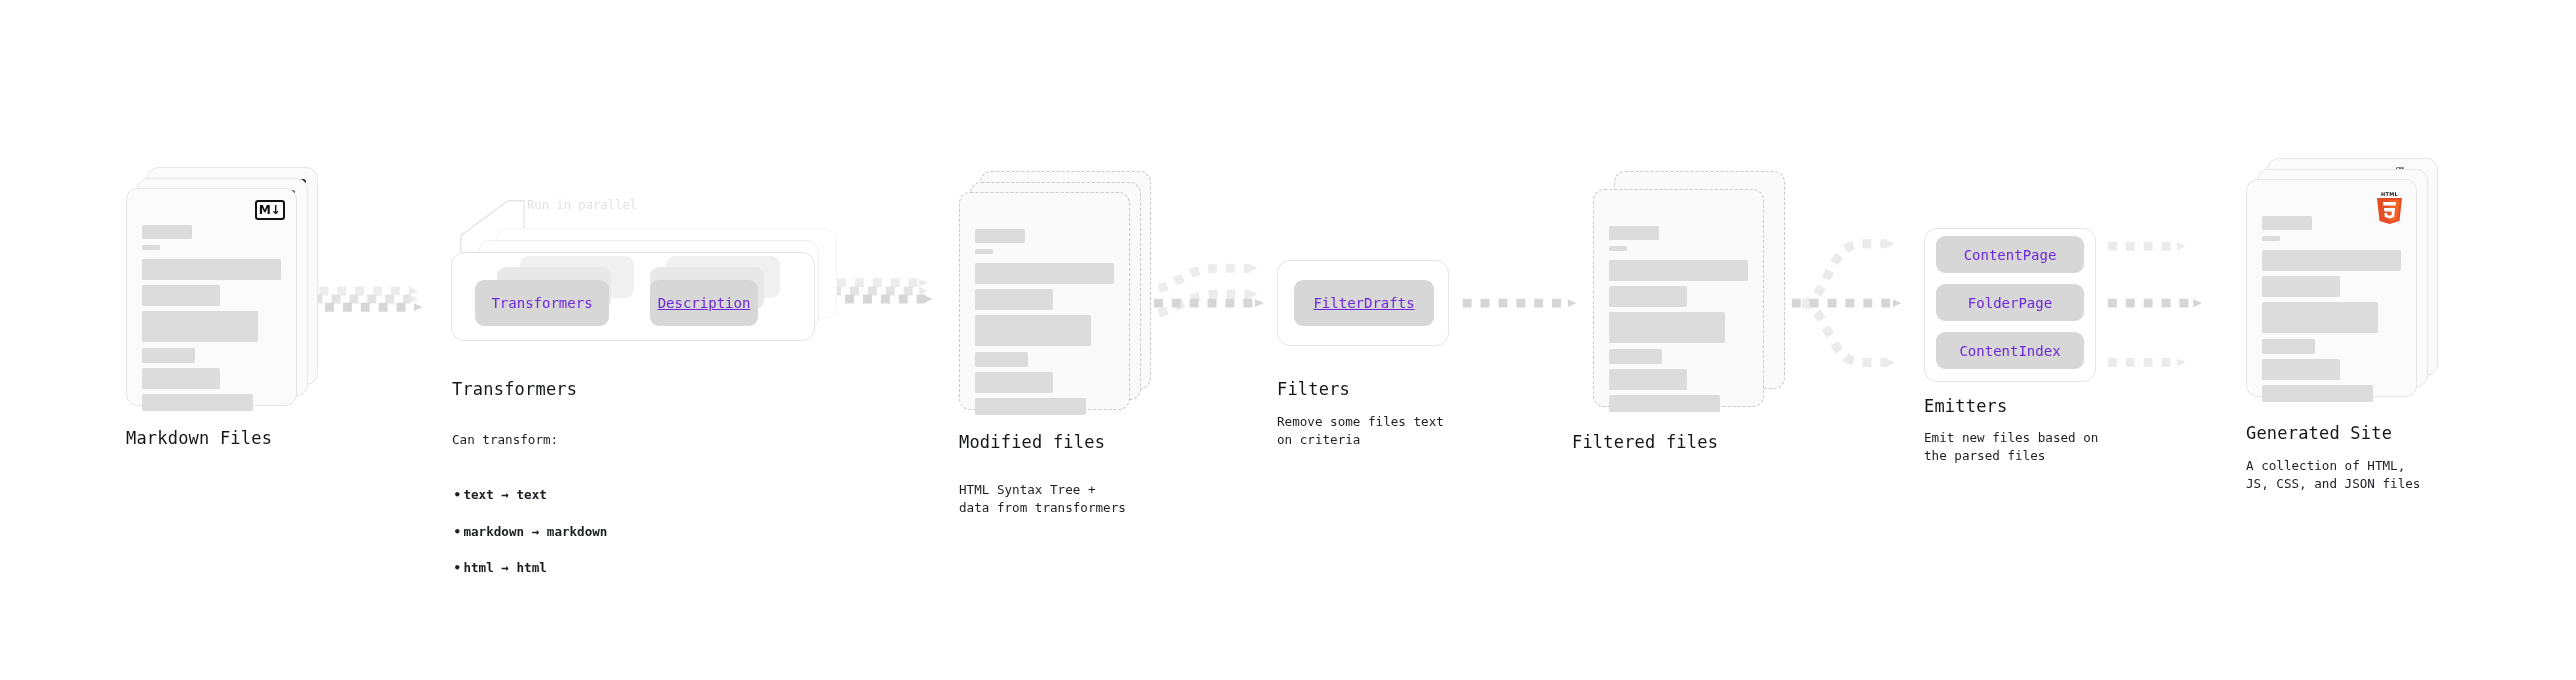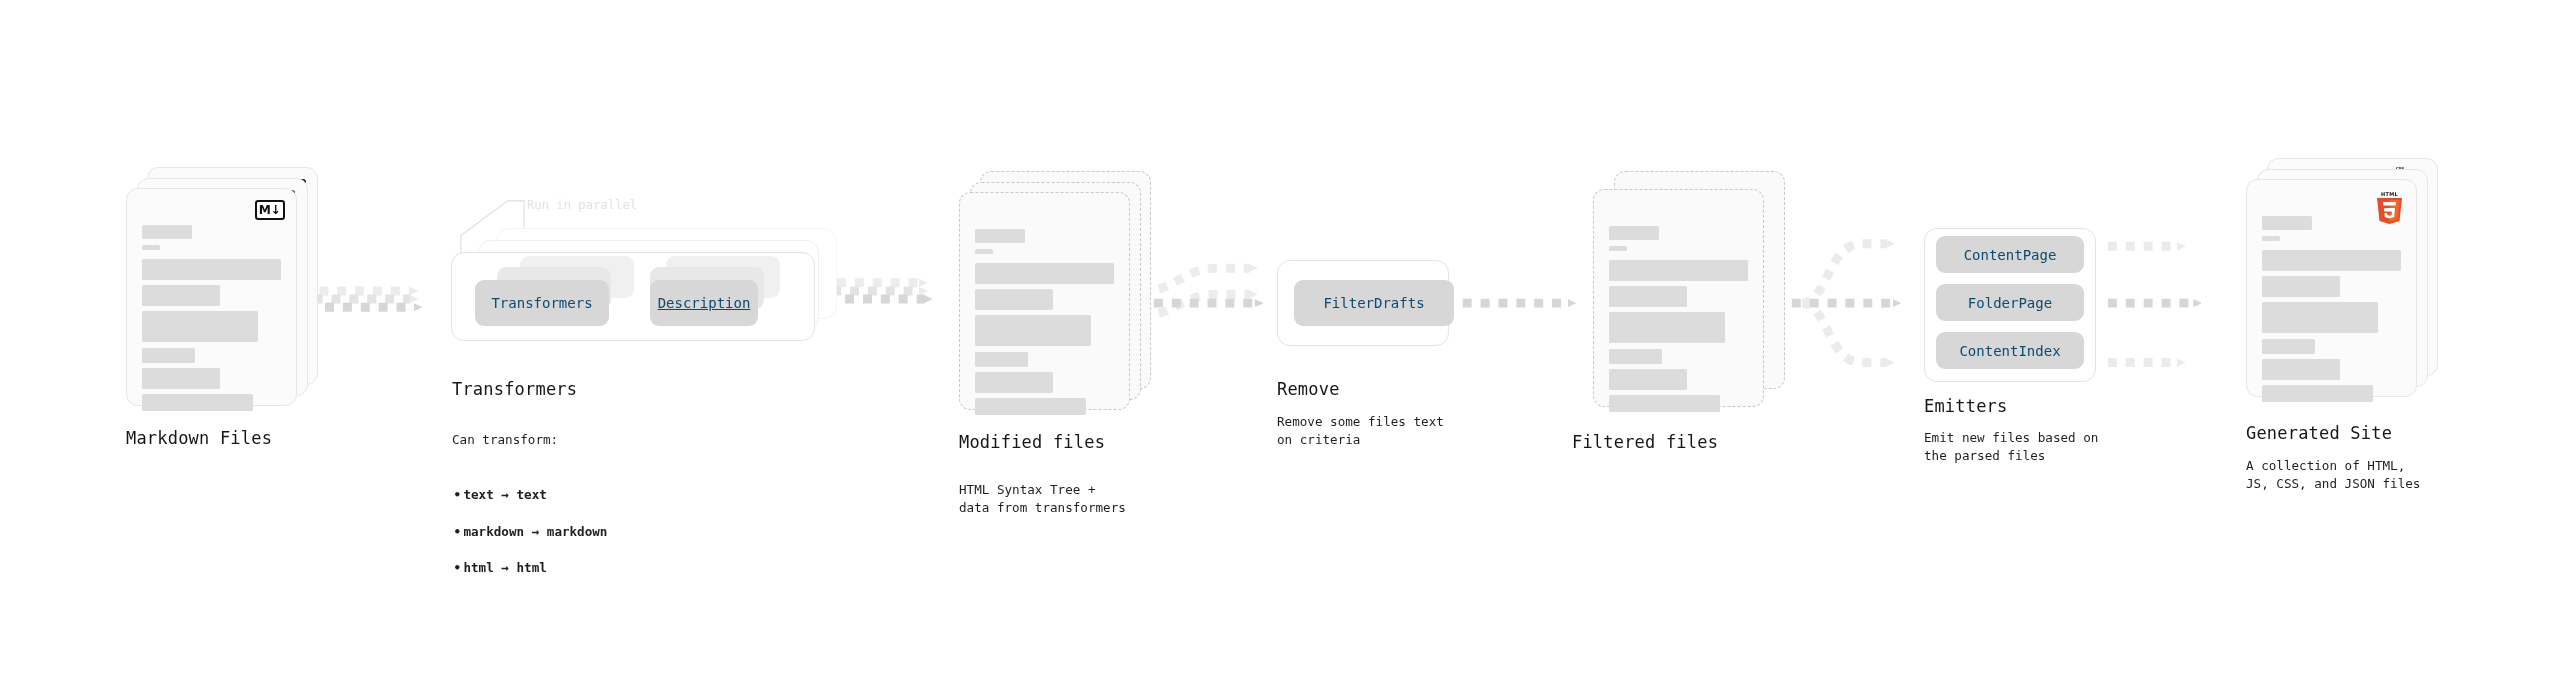--- a/index.html
+++ b/index.html
@@ -118,21 +118,21 @@
   .panel.ghost3 { border-color: #f4f4f4; }
 
   .pill {
     position: absolute;
     background: #d7d7d7;
     border-radius: 9px;
     display: flex;
     align-items: center;
     justify-content: center;
     font-size: 14px;
-    color: #0c4a6e;
+    color: #6d28d9;
     white-space: nowrap;
   }
   .pill.ghost2 { background: #e8e8e8; color: transparent; }
   .pill.ghost3 { background: #f0f0f0; color: transparent; }
 
   
   .arrows { position: absolute; left: 0; top: 0; width: 2576px; height: 681px; pointer-events: none; }
 
   .paral-label {
     position: absolute;
@@ -292,23 +292,23 @@
         </div>
       </div>
     </div>
   </div>
   <div class="label" style="left:959px; top:432px;">Modified files</div>
   <div class="caption" style="left:959px; top:465px;margin-top:16px;">HTML Syntax Tree +
 data from transformers</div>
 
   <div class="node">
     <div class="panel" style="left:1277px; top:260px; width:172px; height:86px;"></div>
-    <div class="pill" style="left:1294px; top:280px; width:160px; height:46px;">FilterDrafts</div>
-  </div>
-  <div class="label" style="left:1277px; top:379px;">Remove</div>
+    <div class="pill" style="left:1294px; top:280px; width:140px; height:46px;text-decoration:underline;">FilterDrafts</div>
+  </div>
+  <div class="label" style="left:1277px; top:379px;">Filters</div>
   <div class="caption" style="left:1277px; top:413px;">Remove some files text
 on criteria</div>
 
   <div class="node" style="left:1593px; top:171px;">
     <div class="doc-stack" style="width:192px; height:244px;">
       <div class="doc-card l3 dashed"></div>
       <div class="doc-card l1 dashed" style="top:18px;">
         <div class="doc-body">
           <div class="ln title"></div>
             <div class="ln sub"></div>

